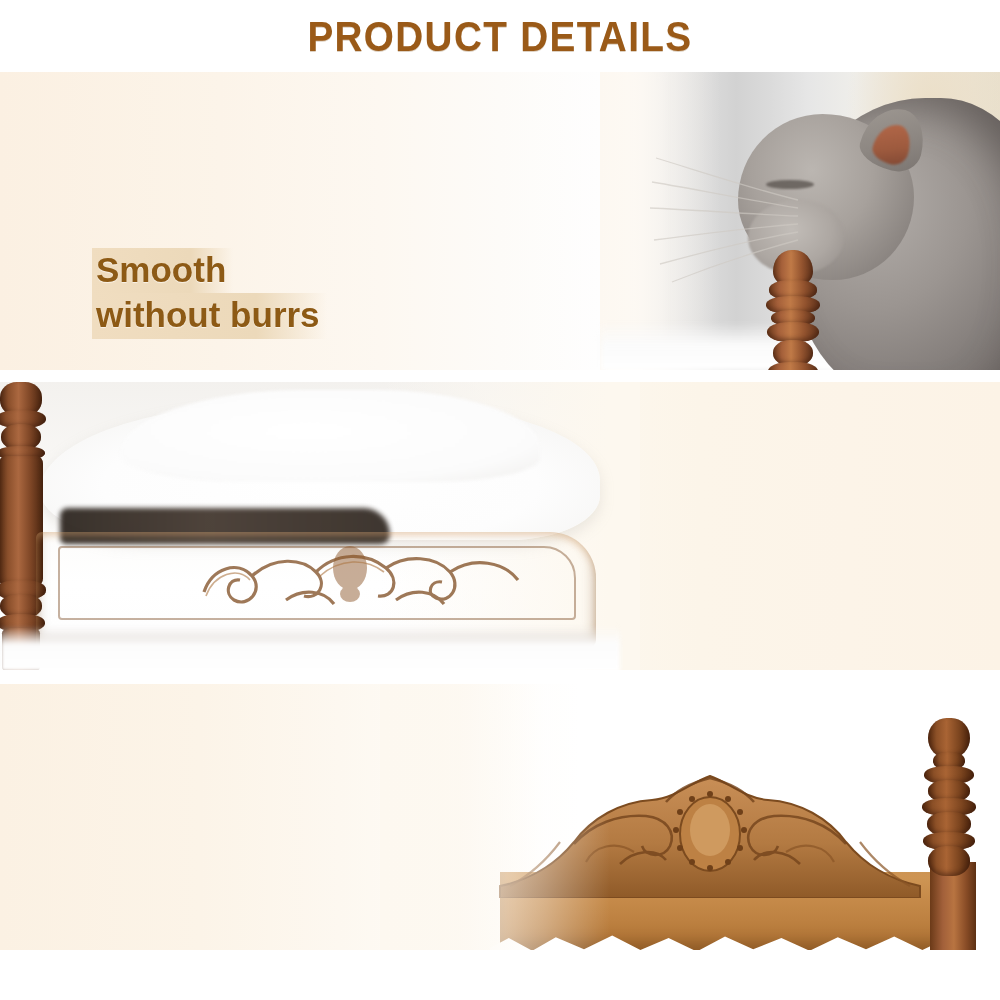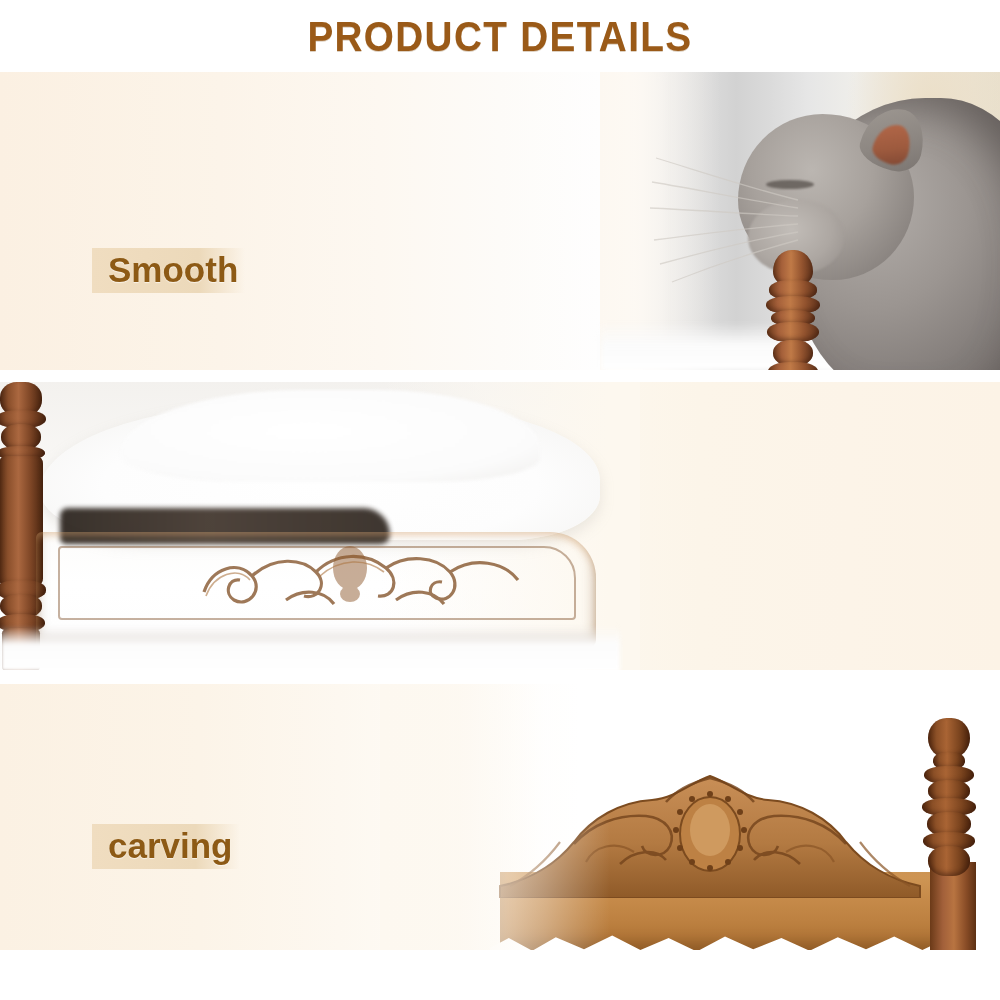--- a/index.html
+++ b/index.html
@@ -37,21 +37,21 @@
   
   .caption{ position:absolute; z-index:40; }
   .cap-line{
     display:inline-block;
     font-family:"Liberation Sans", sans-serif;
     font-weight:bold;
     font-size:35px;
     line-height:1.18;
     color:#8d5a15;
     background:linear-gradient(90deg,#f0ddc0 0%, #ecd9ba 70%, rgba(236,217,186,0) 100%);
-    padding:1px 7px 3px 16px;
+    padding:1px 7px 3px 4px;
     white-space:nowrap;
     text-shadow:0 1px 1px rgba(255,255,255,0.65);
   }
 
   
   #panel1{ top:72px; height:300px; background:#fdf6ec; }
   .p1-bg{
     position:absolute; inset:0;
     background:linear-gradient(90deg,
       #fbf0e2 0%, #fcf4e9 22%, #fdf8f1 38%,
@@ -281,20 +281,21 @@
       <div class="f-seg" style="top:90px;width:40px;height:26px;"></div>
       <div class="f-seg" style="top:112px;width:50px;height:20px;"></div>
 
     </div>
 
     <div class="p1-photo-fade"></div>
     <div class="p1-floor"></div>
 
     <div class="caption cap-wrap">
       <div class="cap-line">Smooth</div><br>
+      <div class="cap-line">without burrs</div>
     </div>
   </div>
 
   <div class="gap" id="gap1"></div>
 
   <div class="panel" id="panel2">
     <div class="p2-bg"></div>
 
     <div class="p2-photo">
       <div class="p2-room"></div>
@@ -413,17 +414,16 @@
       <div class="f-seg" style="top:94px;width:44px;height:24px;"></div>
       <div class="f-seg" style="top:114px;width:52px;height:18px;"></div>
       <div class="f-seg" style="top:128px;width:42px;height:30px;"></div>
     </div>
 
     <div class="p3-fade"></div>
     <div class="p3-bottom-white"></div>
 
     <div class="caption" style="left:92px; top:124px;">
       <br>
-      <div class="cap-line">carving</div>
     </div>
   </div>
 
 </div>
 
 </body></html>

